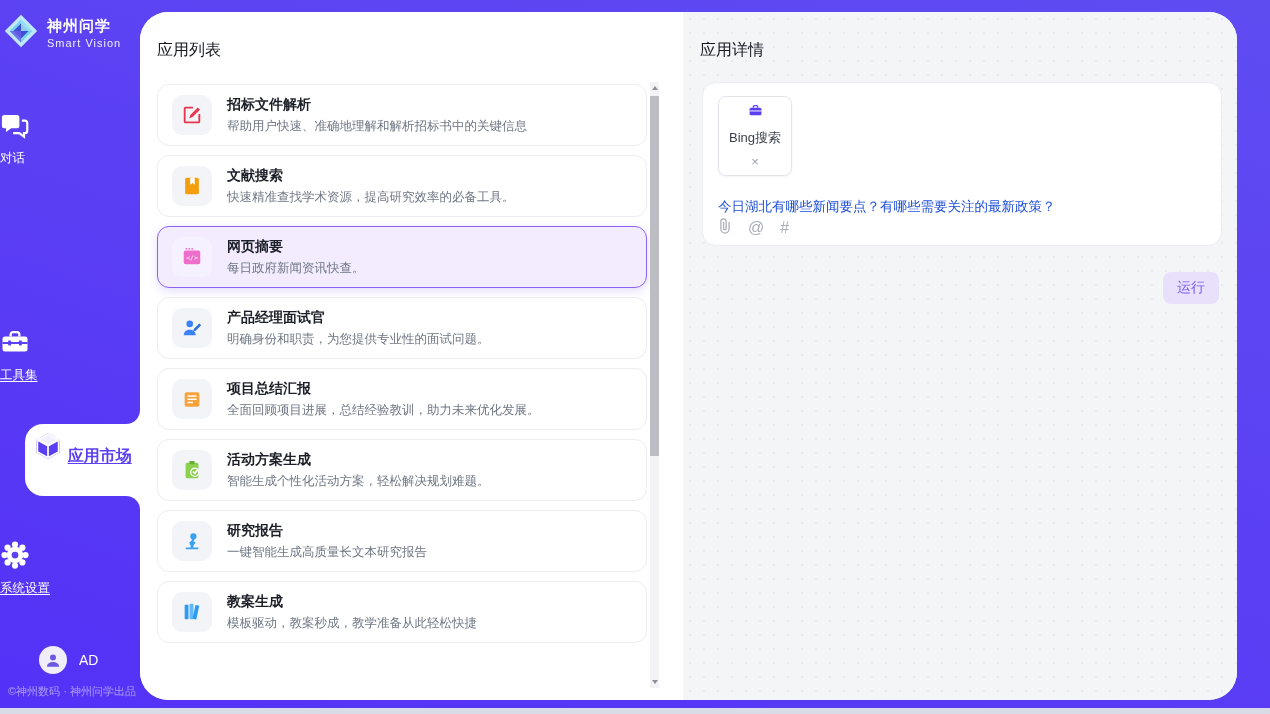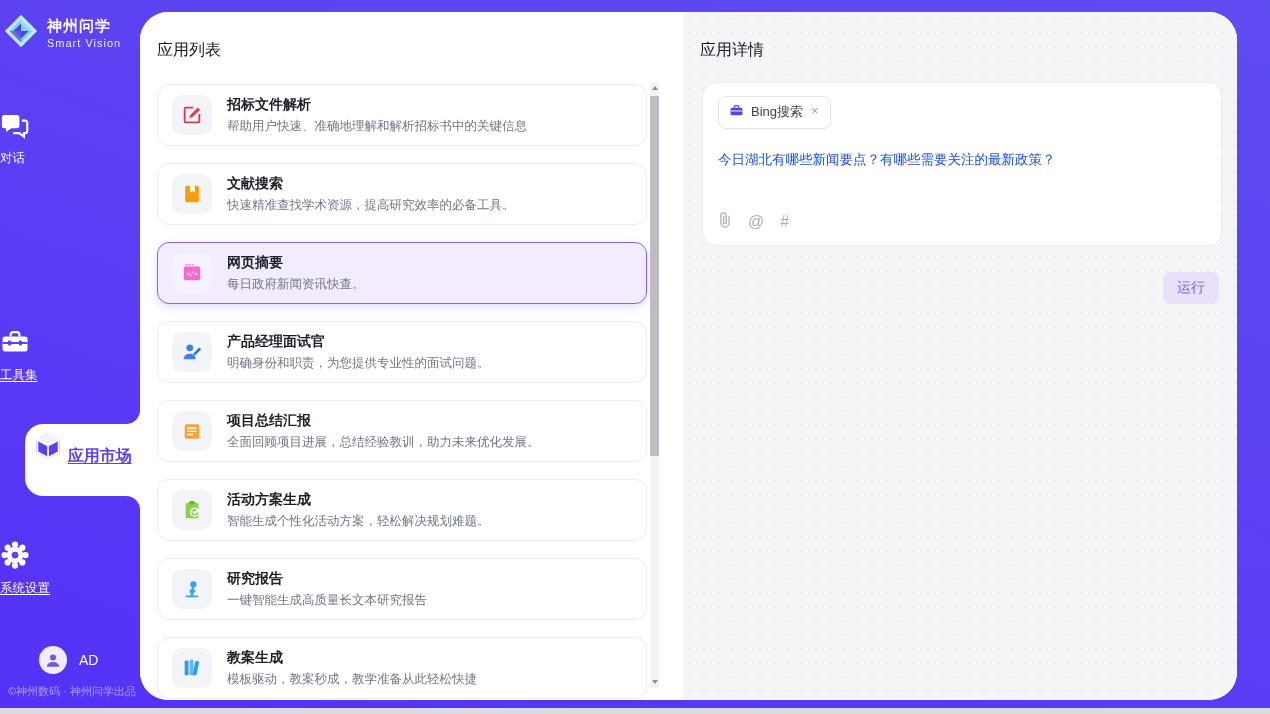--- a/index.html
+++ b/index.html
@@ -34,21 +34,21 @@
   .avatar { width:28px; height:28px; border-radius:50%; background:#f1edfb; display:flex; align-items:center; justify-content:center; }
   .user-name { font-size:14px; color:#fff; }
   .copyright { position:absolute; left:8px; bottom:9px; font-size:11px; color:rgba(255,255,255,.5); white-space:nowrap; }
 
   
   .content-panel { position:absolute; left:140px; top:12px; width:1097px; height:688px;
     border-radius:28px; overflow:hidden; display:flex; background:#fff; }
 
   .list-panel { position:relative; width:543px; background:#fff; flex:none; }
   .panel-title { position:absolute; left:17px; top:28px; font-size:16px; font-weight:normal; color:#16181f; }
-  .cards { position:absolute; left:17px; top:72px; width:490px; display:flex; flex-direction:column; gap:17px; }
+  .cards { position:absolute; left:17px; top:72px; width:490px; display:flex; flex-direction:column; gap:9px; }
   .card { height:62px; background:#fff; border:1px solid #ececf1; border-radius:12px;
     display:flex; align-items:center; padding:0 14px; gap:15px; cursor:pointer; flex:none; }
   .card.selected { background:#f2ecfe; border:1.5px solid #8a63f5; box-shadow:0 3px 10px rgba(122,84,240,.2); }
   .app-ico { width:40px; height:40px; border-radius:10px; background:#f3f4f8; flex:none;
     display:flex; align-items:center; justify-content:center; }
   .card.selected .app-ico { background:#f6f1ff; }
   .card-text { display:flex; flex-direction:column; gap:4px; min-width:0; }
   .card-title { font-size:14px; font-weight:bold; color:#1c1f27; }
   .card-desc { font-size:12.5px; color:#6f7683; white-space:nowrap; }
 
@@ -56,22 +56,22 @@
   .sb-arrow { position:absolute; left:0; width:9px; height:12px; display:flex; align-items:center; justify-content:center; }
   .sb-arrow.up { top:0; } .sb-arrow.down { bottom:0; }
   .tri-up { width:0; height:0; border-left:3.5px solid transparent; border-right:3.5px solid transparent; border-bottom:4.5px solid #8a8f99; }
   .tri-down { width:0; height:0; border-left:3.5px solid transparent; border-right:3.5px solid transparent; border-top:4.5px solid #8a8f99; }
   .sb-thumb { position:absolute; left:0; top:14px; width:9px; height:360px; background:#bcbdc3; }
 
   .detail-panel { position:relative; flex:1; background:#f4f5f7;
     background-image:radial-gradient(#e9eaef 1px, transparent 1px); background-size:14px 14px; }
   .detail-card { position:absolute; left:19px; top:70px; width:520px; height:164px; background:#fff;
     border:1px solid #ececf1; border-radius:14px; padding:13px 15px; display:flex; flex-direction:column; }
-  .tool-tag { align-self:flex-start; display:flex; align-items:flex-start; gap:7px; padding:6px 10px;
-    border:1px solid #e4e5ec; border-radius:8px; background:#fff; box-shadow:0 1px 3px rgba(0,0,0,.05); }
+  .tool-tag { align-self:flex-start; display:flex; align-items:center; gap:7px; padding:6px 10px;
+    border:1px solid #e4e5ec; border-radius:8px; background:#fff; box-shadow:0 1px 3px rgba(0,0,0,.05);flex-direction:column; }
   .tool-tag .tag-lbl { font-size:13px; color:#3a3f4a; }
   .tag-close { font-size:13px; color:#9aa1ad; cursor:pointer; padding:0 1px; }
   .query-text { margin-top:21px; font-size:13.5px; color:#1d4ed8; line-height:1.5; }
   .attach-row { margin-top:auto; display:flex; align-items:center; gap:16px; color:#a9aeb9; }
   .attach-row .sym { font-size:16px; cursor:pointer; color:#a9aeb9; }
   .run-btn { position:absolute; right:18px; top:260px; background:#e9e1fc; color:#7a5bf0;
     font-size:14px; padding:7px 14px; border-radius:8px; border:none; cursor:pointer; font-family:inherit; }
 </style>
 </head>
 <body>

